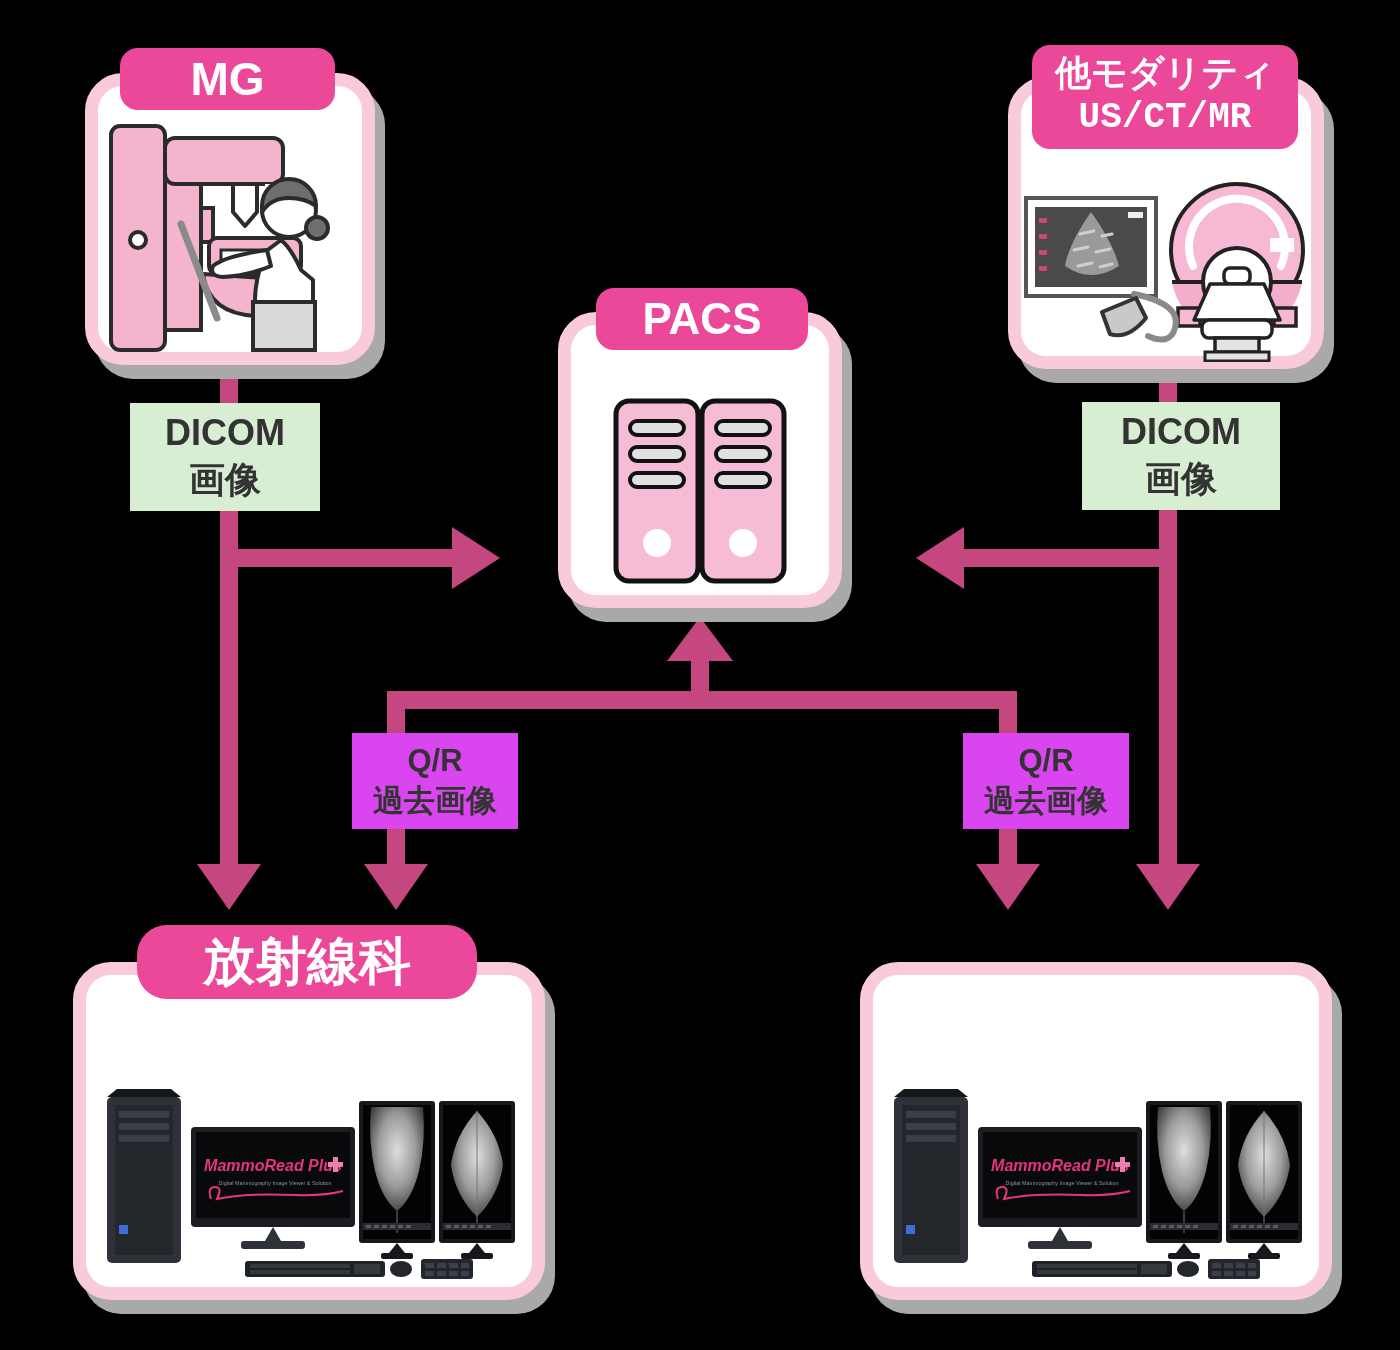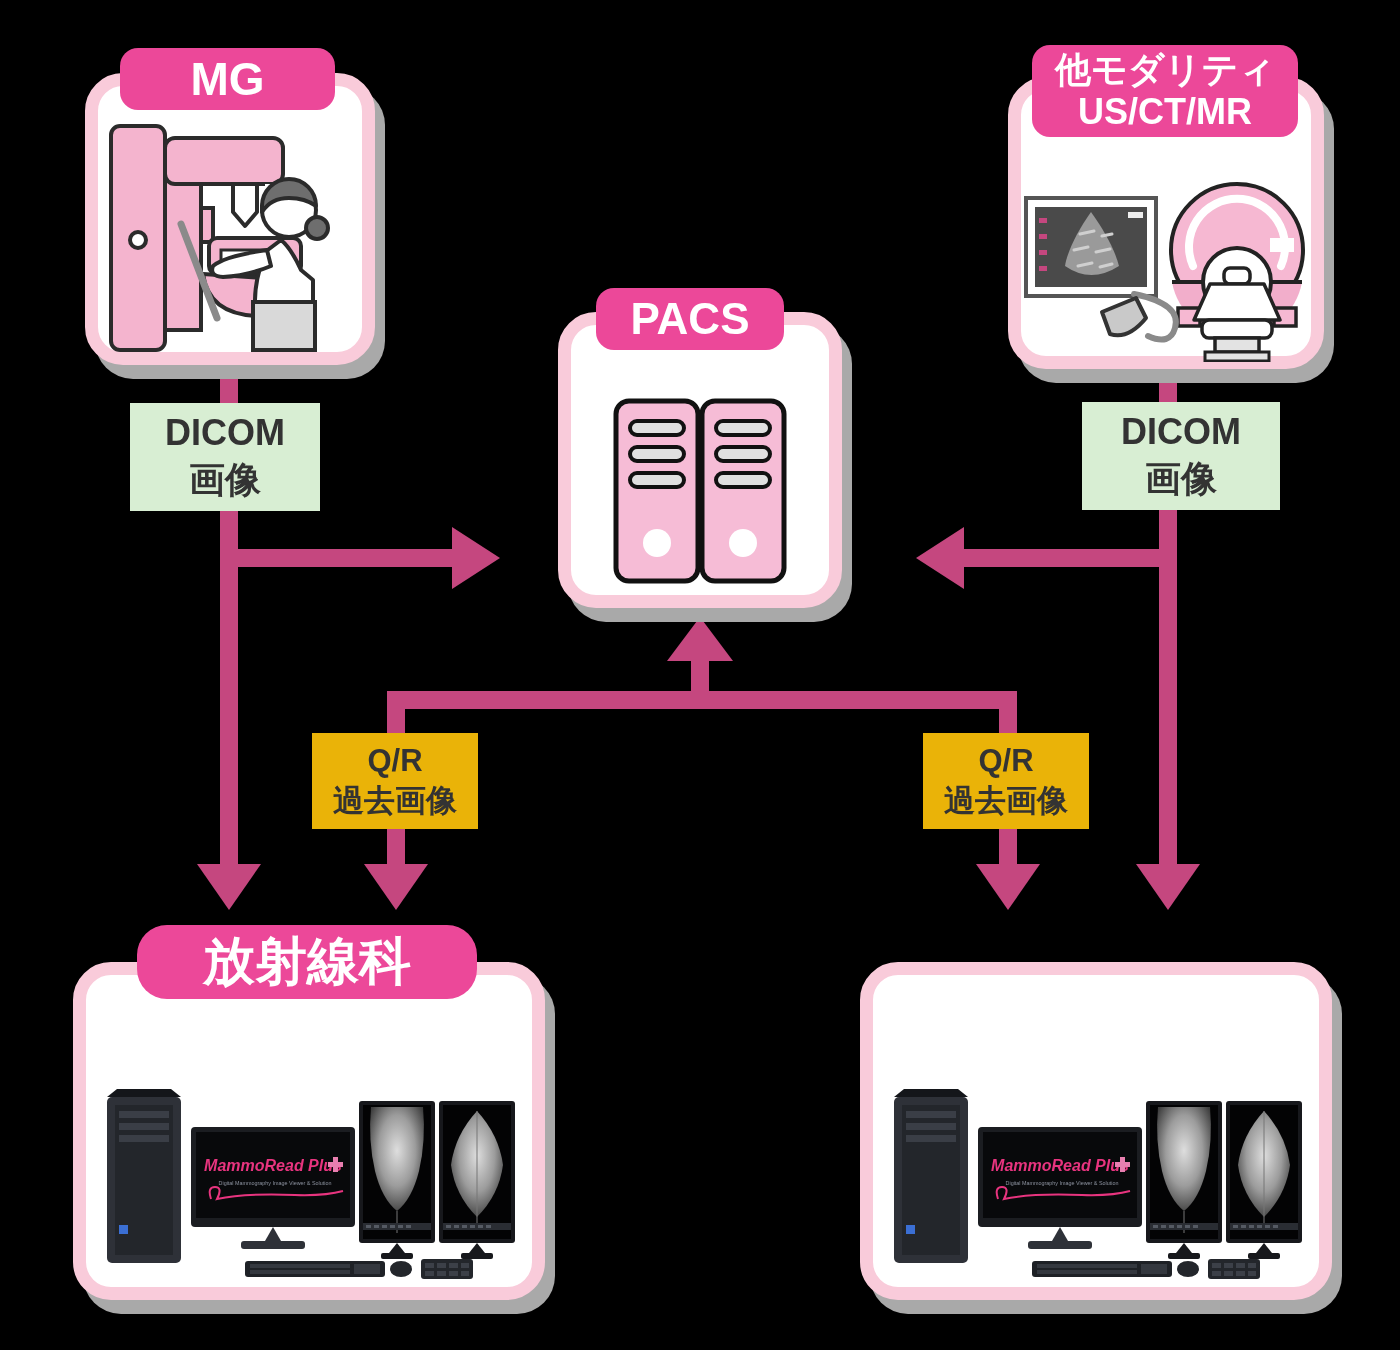--- a/index.html
+++ b/index.html
@@ -17,21 +17,21 @@
     position:absolute;background:#ec4899;color:#fff;font-weight:bold;
     display:flex;flex-direction:column;align-items:center;justify-content:center;
     border-radius:18px;text-align:center;line-height:1.18;z-index:6;
   }
   .tag.big{border-radius:30px;}
   .note{
     position:absolute;display:flex;flex-direction:column;align-items:center;justify-content:center;
     font-weight:bold;color:#333;text-align:center;line-height:1.3;z-index:5;
   }
   .note.green{background:#d8eed3;}
-  .note.peach{background:#eab308;}
+  .note.peach{background:#d946ef;margin-left:40px;}
   .icon-holder{position:absolute;z-index:2;}
 </style>
 </head>
 <body>
 
 <div class="canvas">
 
   <svg class="arrow-layer" viewBox="0 0 1400 1350">
     <g fill="#c5477f">
       <g>
@@ -141,21 +141,21 @@
             <rect x="17" y="62" width="8" height="5"></rect>
           <rect x="17" y="78" width="8" height="5"></rect>
             <rect x="17" y="94" width="8" height="5"></rect>
         </g>
         <rect x="106" y="40" width="15" height="6" fill="#eee"></rect>
         <path d="M112 122 Q160 132 153 156 Q148 174 126 164" fill="none" stroke="#8a8a8a" stroke-width="6" stroke-linecap="round"></path>
         <path d="M80 140 L114 126 L124 146 Q106 168 88 162 Z" fill="#c9c9c9" stroke="#333" stroke-width="4" stroke-linejoin="round"></path>
       </g>
     </svg>
   </div>
-  <div class="tag" style="left:1032px;top:45px;width:266px;height:92px;font-size:36px;">
+  <div class="tag" style="left:1032px;top:45px;width:266px;height:104px;font-size:36px;font-family:Liberation Mono, monospace;">
     <span>他モダリティ</span>
     <span>US/CT/MR</span>
   </div>
 
   <div class="panel" style="left:558px;top:312px;width:284px;height:296px;"></div>
   <div class="icon-holder" style="left:600px;top:395px;">
     <svg width="200" height="195" viewBox="0 0 200 195">
       <g>
         <rect x="16" y="6" width="82" height="180" rx="13" fill="#f6bcd6" stroke="#111" stroke-width="5"></rect>
         <rect x="102" y="6" width="82" height="180" rx="13" fill="#f6bcd6" stroke="#111" stroke-width="5"></rect>
@@ -165,21 +165,21 @@
           <rect x="30" y="78" width="54" height="14" rx="7"></rect>
           <rect x="116" y="26" width="54" height="14" rx="7"></rect>
           <rect x="116" y="52" width="54" height="14" rx="7"></rect>
           <rect x="116" y="78" width="54" height="14" rx="7"></rect>
         </g>
         <circle cx="57" cy="148" r="14" fill="#fff"></circle>
         <circle cx="143" cy="148" r="14" fill="#fff"></circle>
       </g>
     </svg>
   </div>
-  <div class="tag" style="left:596px;top:288px;width:188px;height:62px;font-size:44px;">
+  <div class="tag" style="left:596px;top:288px;width:212px;height:62px;font-size:44px;">
     <span>PACS</span>
   </div>
 
   <div class="note green" style="left:130px;top:403px;width:190px;height:108px;font-size:36px;">
     <span>DICOM</span>
     <span>画像</span>
   </div>
   <div class="note green" style="left:1082px;top:402px;width:198px;height:108px;font-size:36px;">
     <span>DICOM</span>
     <span>画像</span>

